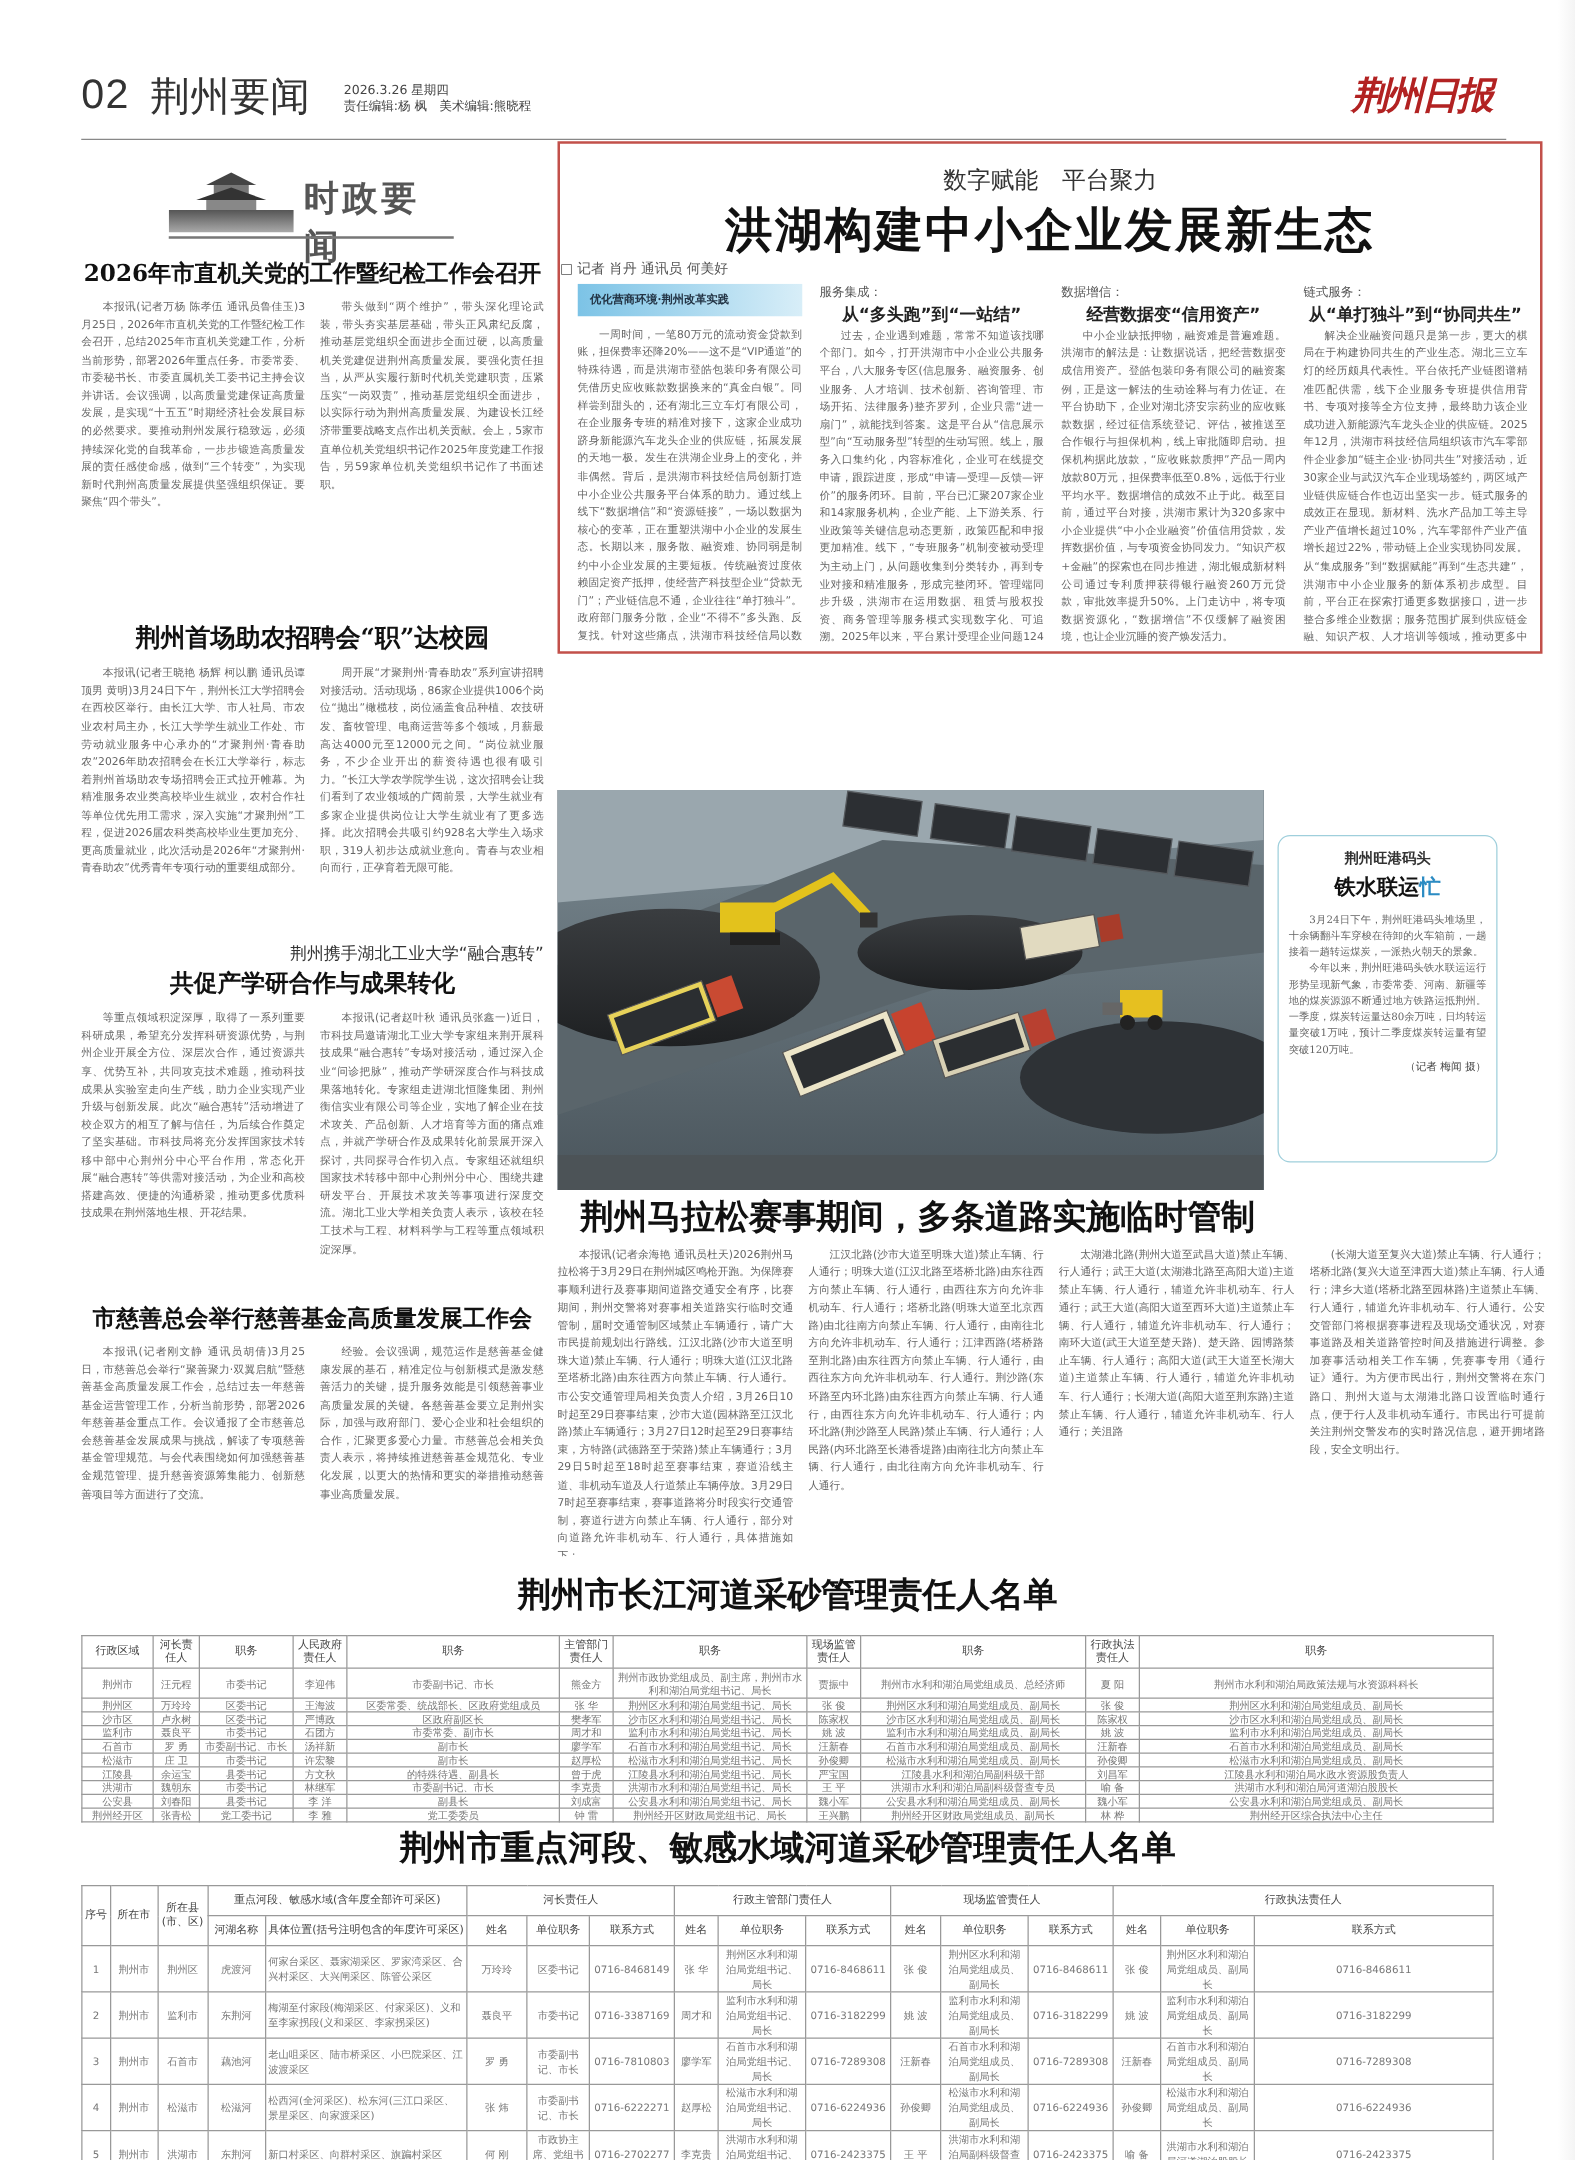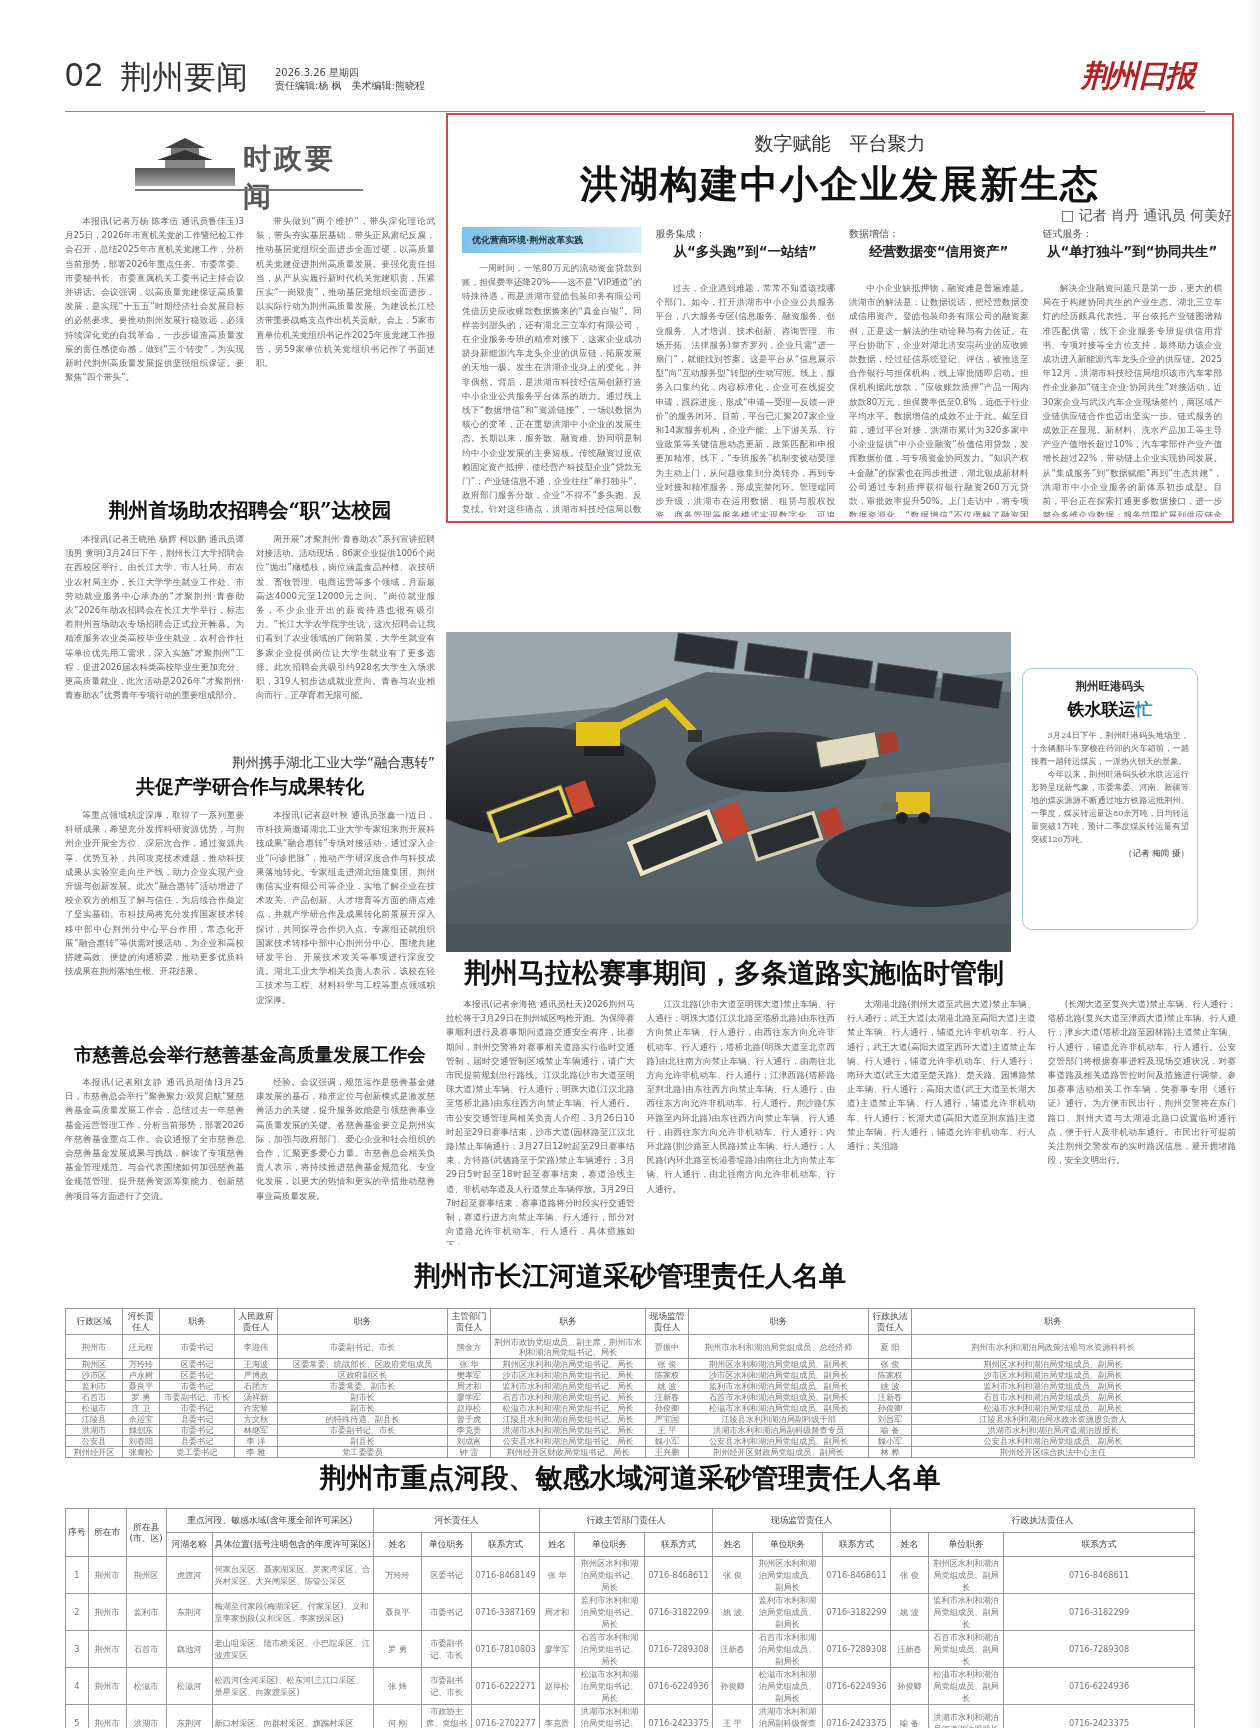--- a/index.html
+++ b/index.html
@@ -21,26 +21,26 @@
 
 #left{left:65px;top:130px;width:370px}
 .section-banner{position:absolute;left:70px;top:0;width:230px;height:58px}
 .pagoda{position:absolute;left:0;top:6px;width:100px;height:50px}
 .banner-text{position:absolute;left:108px;top:10px;font-size:28px;color:#555;font-family:"DejaVu Serif",serif;font-weight:bold;letter-spacing:3px}
 .banner-line{position:absolute;left:70px;top:59px;width:228px;height:2px;background:#777}
 
 #feature{left:446px;top:113px;width:788px;height:410px;border:2px solid #c2504a;background:#fff}
 #feat-kicker{position:absolute;left:0;width:100%;top:16px;text-align:center;font-size:19px;color:#333}
 #feat-title{position:absolute;left:0;width:100%;top:44px;font-size:38px;letter-spacing:2px}
-#feat-byline{position:absolute;left:0;width:100%;top:92px;text-align:right;font-size:14px;color:#555}
+#feat-byline{position:absolute;left:0;width:100%;top:92px;text-align:left;font-size:11px;color:#555}
 #feat-cols{position:absolute;left:14px;top:112px;width:760px;height:290px;display:flex;gap:14px}
 #feat-cols>div{flex:1;overflow:hidden}
 .tagbox{height:26px;background:linear-gradient(90deg,#7cc3e6,#d8eef8);color:#234;font-size:9px;font-weight:bold;line-height:26px;padding-left:10px;margin-bottom:8px;font-family:"DejaVu Serif",serif}
 .sub-kicker{font-size:10px;color:#555;font-family:"DejaVu Serif",serif}
-.sub-title{font-size:13.5px;color:#222;font-weight:bold;text-align:center;margin:2px 0 20px}
+.sub-title{font-size:13.5px;color:#222;font-weight:bold;text-align:center;margin:2px 0 1px}
 
 #photo{left:446px;top:632px;width:565px;height:320px;overflow:hidden;background:#5b6770}
 
 #cap{left:1022px;top:668px;width:176px;height:262px;border:1.5px solid #9fcfdc;border-radius:10px;background:#fff;padding:10px 8px}
 #cap .k{font-size:11.5px;color:#333;text-align:center;font-weight:bold}
 #cap .t{font-size:17px;color:#111;text-align:center;font-weight:bold;font-family:"DejaVu Serif",serif;margin:4px 0 8px}
 #cap .t span.mang{color:#2b8bc3}
 #cap .body-text{font-size:8.2px;line-height:13px;font-family:"DejaVu Serif",serif;color:#666}
 #cap .sig{text-align:right;font-size:8.5px;color:#444;margin-top:2px}
 
@@ -89,20 +89,21 @@
         <polygon points="22,24 50,14 78,24" fill="#333"></polygon>
         <rect x="30" y="24" width="40" height="8" fill="#888"></rect>
         <rect x="0" y="32" width="100" height="18" fill="url(#pg)"></rect>
       </svg>
       <span class="banner-text">时政要闻</span>
     </div>
     <div class="banner-line"></div>
   </div>
 
   <div style="margin-top:10px;height:285px;overflow:hidden">
+    <div class="headline" style="font-size:18.5px">2026年市直机关党的工作暨纪检工作会召开</div>
     <div class="colwrap" style="margin-top:8px">
       <div class="body-text">
           <p>本报讯(记者万杨 陈孝伍 通讯员鲁佳玉)3月25日，2026年市直机关党的工作暨纪检工作会召开，总结2025年市直机关党建工作，分析当前形势，部署2026年重点任务。市委常委、市委秘书长、市委直属机关工委书记主持会议并讲话。会议强调，以高质量党建保证高质量发展，是实现“十五五”时期经济社会发展目标的必然要求。要推动荆州发展行稳致远，必须持续深化党的自我革命，一步步锻造高质量发展的责任感使命感，做到“三个转变”，为实现新时代荆州高质量发展提供坚强组织保证。要聚焦“四个带头”。</p>
         </div>
       <div class="body-text">
           <p>带头做到“两个维护”，带头深化理论武装，带头夯实基层基础，带头正风肃纪反腐，推动基层党组织全面进步全面过硬，以高质量机关党建促进荆州高质量发展。要强化责任担当，从严从实履行新时代机关党建职责，压紧压实“一岗双责”，推动基层党组织全面进步，以实际行动为荆州高质量发展、为建设长江经济带重要战略支点作出机关贡献。会上，5家市直单位机关党组织书记作2025年度党建工作报告，另59家单位机关党组织书记作了书面述职。</p>
         </div>
     </div>
   </div>
 

